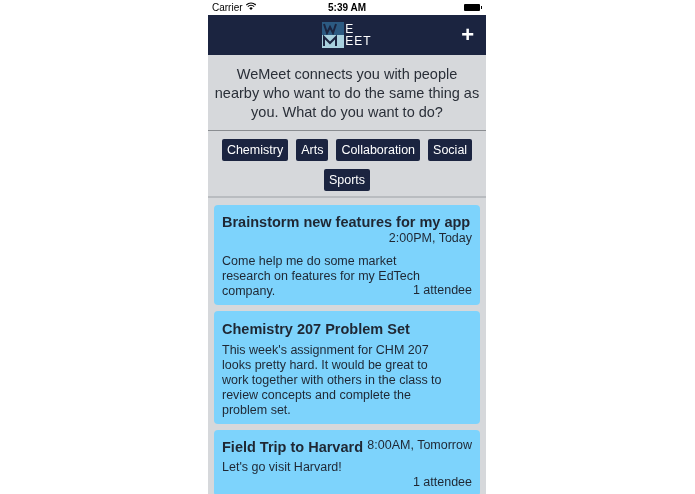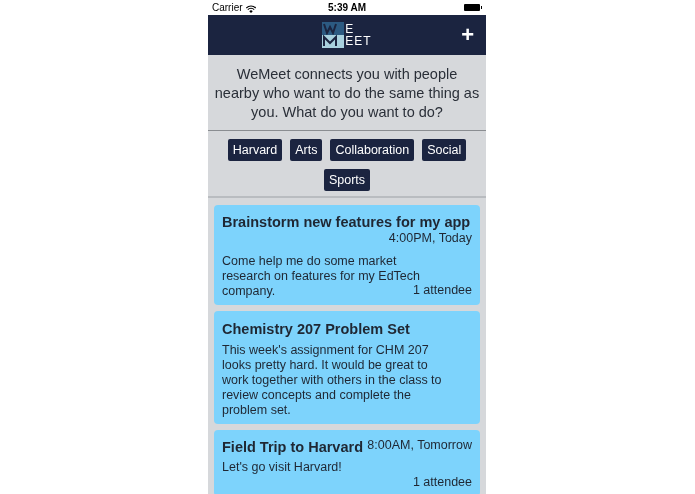--- a/index.html
+++ b/index.html
@@ -5,21 +5,21 @@
   * { box-sizing: border-box; margin: 0; padding: 0; }
   html, body { width: 695px; height: 494px; background: #ffffff; overflow: hidden; }
   body { font-family: "Liberation Sans", "DejaVu Sans", sans-serif; position: relative; }
   .phone {
     position: absolute; left: 208px; top: 0; width: 278px; height: 494px;
     background: #d6d8db; overflow: hidden;
   }
   .statusbar {
     height: 15px; background: #ffffff; position: relative; font-size: 10px; color: #000;
   }
-  .status-carrier { position: absolute; left: 4px; top: 2px; display: flex; align-items: flex-end; gap: 3px; }
+  .status-carrier { position: absolute; left: 4px; top: 2px; display: flex; align-items: flex-start; gap: 3px; }
   .status-time { position: absolute; left: 0; right: 0; top: 2px; text-align: center; font-weight: bold; font-size: 10px; }
   .status-battery { position: absolute; right: 6px; top: 4px; width: 16px; height: 7px; background: #000; border-radius: 1px; }
   .status-battery::after { content: ""; position: absolute; right: -2px; top: 2px; width: 1px; height: 3px; background: #000; }
   .wifi { width: 10px; height: 8px; display: inline-block; }
   .navbar {
     height: 40px; background: #1b2440; position: relative; display: flex; align-items: center; justify-content: center;
   }
   .logo { display: flex; align-items: center; height: 28px; }
   .logo-box { width: 22px; height: 26px; position: relative; }
   .logo-text { display: flex; flex-direction: column; margin-left: 1px; color: #ffffff; font-size: 12px; line-height: 12px; letter-spacing: 1px; }
@@ -89,32 +89,32 @@
         <span class="row1">E</span>
         <span class="row2">EET</span>
       </div>
     </div>
     <div class="add-button">+</div>
   </div>
 
   <div class="intro">WeMeet connects you with people nearby who want to do the same thing as you. What do you want to do?</div>
 
   <div class="categories">
-    <div class="cat-btn">Harvard</div>
+    <div class="cat-btn">Chemistry</div>
     <div class="cat-btn">Arts</div>
     <div class="cat-btn">Collaboration</div>
     <div class="cat-btn">Social</div>
     <div class="cat-btn">Sports</div>
   </div>
 
   <div class="events">
     <div class="card c1">
       <div class="card-head">
         <div class="card-title">Brainstorm new features for my app</div>
-        <div class="card-time">4:00PM, Today</div>
+        <div class="card-time">2:00PM, Today</div>
       </div>
       <div class="card-desc">Come help me do some market research on features for my EdTech company.</div>
       <div class="card-att">1 attendee</div>
     </div>
 
     <div class="card c2">
       <div class="card-head">
         <div class="card-title">Chemistry 207 Problem Set</div>
       </div>
       <div class="card-desc">This week's assignment for CHM 207 looks pretty hard. It would be great to work together with others in the class to review concepts and complete the problem set.</div>

